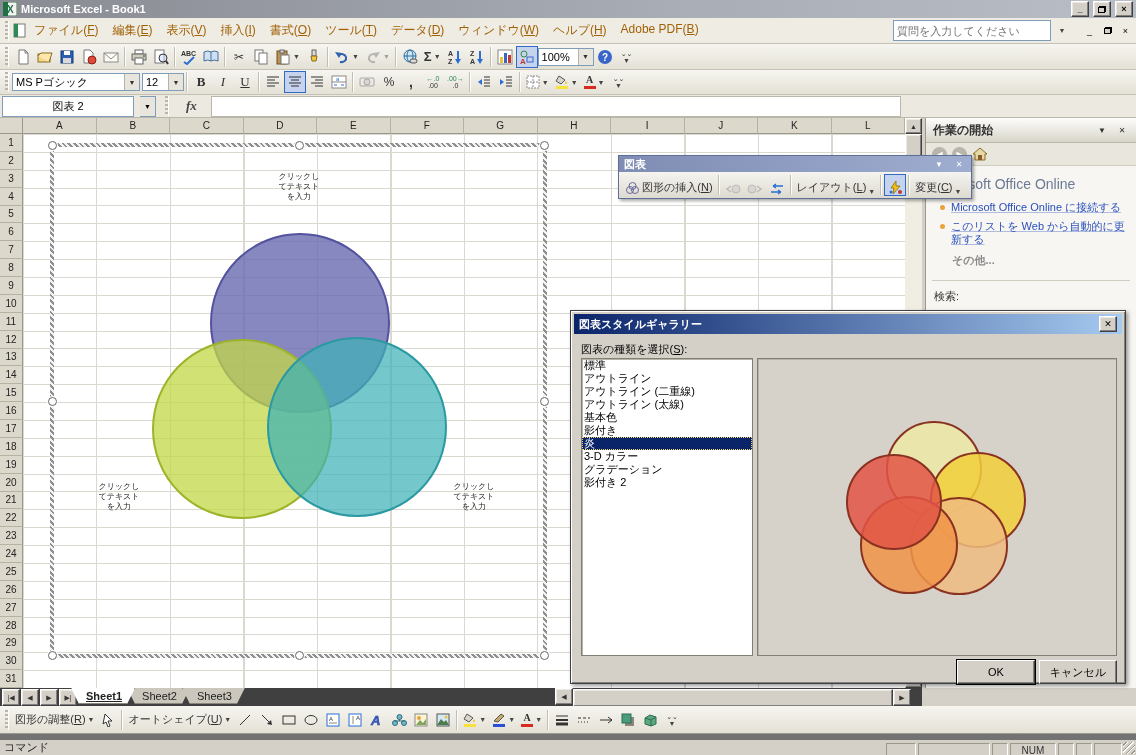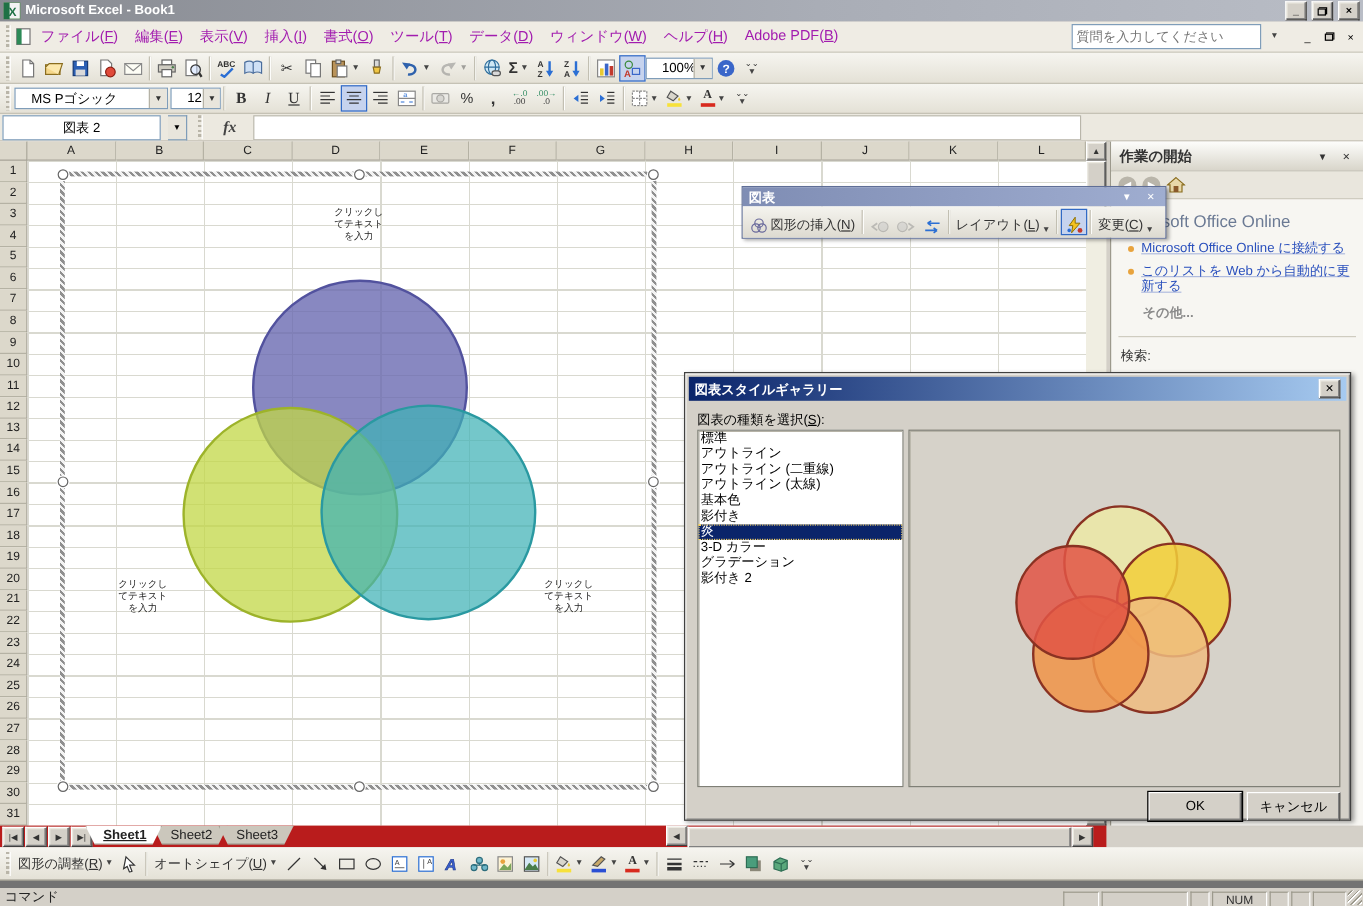--- a/index.html
+++ b/index.html
@@ -22,31 +22,31 @@
   .titlebar{left:0;top:0;width:1136px;height:18px;display:flex;align-items:center;gap:4px;padding:0 3px;box-sizing:border-box;
     background:linear-gradient(90deg,#888b92,#a9adb6 60%,#b9bdc6);color:#fff;font-weight:bold;font-size:11px;}
   .winbtn{width:16px;height:14px;display:flex;align-items:center;justify-content:center;font-size:9px;color:#000;font-weight:bold;}
   .restore-glyph{position:relative;width:8px;height:7px;}
   .restore-glyph span{position:absolute;border:1px solid #000;background:#d4d0c8;width:5px;height:4px;}
   .restore-glyph span:first-child{right:0;top:0;}
   .restore-glyph span:last-child{left:0;bottom:0;}
   
   .menubar{left:0;top:18px;width:1136px;height:26px;background:#efece4;border-bottom:1px solid #c5c2b5;
     display:flex;align-items:center;padding:0 2px;box-sizing:border-box;}
-  .menubar .menu-item{padding:0 7px;color:#a21caf;font-size:12px;}
+  .menubar .menu-item{padding:0 7px;color:#a16207;font-size:12px;}
   .q-input{width:150px;height:17px;border:1px solid #7f9db9;font-size:11px;padding:1px 3px;color:#777;background:#fff;}
   .mini-winbtns{display:flex;gap:1px;margin-left:8px;}
   .mini-winbtn{width:17px;height:15px;display:flex;align-items:center;justify-content:center;font-size:9px;color:#000;}
   
   .toolbar{left:0;width:1136px;background:linear-gradient(#f6f5f0,#e4e1d6);border-bottom:1px solid #c5c2b5;
     display:flex;align-items:center;padding:0 2px;box-sizing:border-box;}
   .std{top:44px;height:26px;}
   .fmt{top:70px;height:25px;}
   .combo{background:#fff;border:1px solid #7f9db9;height:18px;display:flex;align-items:center;box-sizing:border-box;}
-  .combo .cval{flex:1;padding:0 13px;font-size:11px;white-space:nowrap;overflow:hidden;}
+  .combo .cval{flex:1;padding:0 3px;font-size:11px;white-space:nowrap;overflow:hidden;}
   .combo .cbtn{width:14px;height:100%;background:#e8e5dc;border-left:1px solid #b5b2a6;display:flex;align-items:center;justify-content:center;font-size:7px;color:#333;}
   .glyph{font-size:12px;line-height:1;}
   .colorbar{display:block;width:12px;height:3px;margin-top:1px;}
   .stack{display:flex;flex-direction:column;align-items:center;line-height:1;}
   
   .formulabar{left:0;top:95px;width:1136px;height:23px;background:#ece9e0;border-bottom:1px solid #b9b6aa;
     display:flex;align-items:center;padding:0 2px;box-sizing:border-box;gap:6px;}
   .namebox{width:130px;height:19px;background:#fff;border:1px solid #7f9db9;display:flex;align-items:center;justify-content:center;font-size:11px;}
   .namebox-arrow{width:15px;height:19px;background:#e8e5dc;border:1px solid #7f9db9;border-left:none;display:flex;align-items:center;justify-content:center;font-size:7px;}
   .fx{font-family:"Liberation Serif","DejaVu Serif",serif;font-style:italic;font-weight:bold;font-size:13px;color:#444;padding:0 8px;}
@@ -113,21 +113,21 @@
   .list-item{height:13px;line-height:13px;padding:0 2px;font-size:11px;white-space:nowrap;}
   .list-item.selected{background:var(--selection_bg);color:#fff;outline:1px dotted #f7d567;outline-offset:-1px;}
   .preview{position:absolute;left:186px;top:47px;width:360px;height:298px;background:#d6d2c9;box-sizing:border-box;
     border:1px solid #7f7f76;box-shadow:inset 1px 1px 0 #b6b3a7;}
   .pv{position:absolute;border-radius:50%;border:2px solid var(--preview_border);box-sizing:border-box;}
   .btn3d{position:absolute;width:76px;height:22px;background:#d4d0c8;font-size:11px;display:flex;align-items:center;justify-content:center;
     border:1px solid;border-color:#fff #404040 #404040 #fff;box-shadow:inset -1px -1px 0 #808080;}
   .btn-ok{left:386px;top:349px;outline:1px solid #000;}
   .btn-cancel{left:468px;top:349px;}
   
-  .tabrow{left:0;top:688px;width:922px;height:18px;background:#b91c1c;display:flex;align-items:flex-start;}
+  .tabrow{left:0;top:688px;width:922px;height:18px;background:#404040;display:flex;align-items:flex-start;}
   .tabnav{display:flex;gap:1px;padding:1px 2px;}
   .tabnavbtn{width:16px;height:15px;font-size:7px;display:flex;align-items:center;justify-content:center;color:#333;}
   .sheet-tab{height:16px;padding:1px 12px 0 14px;margin-left:-8px;background:#cbc7bc;border:1px solid #8a8778;border-top:none;
     clip-path:polygon(0 0,100% 0,calc(100% - 8px) 100%,8px 100%);font-size:11px;color:#222;display:flex;align-items:center;box-sizing:border-box;}
   .sheet-tab.active{background:#fff;font-weight:bold;z-index:2;position:relative;text-decoration:underline;}
   .hscroll-left{margin-left:310px;}
   .hthumb{width:318px;height:16px;margin-top:1px;}
   
   .drawbar{top:706px;height:28px;}
   .drawbar .tbtn{font-size:11px;}

